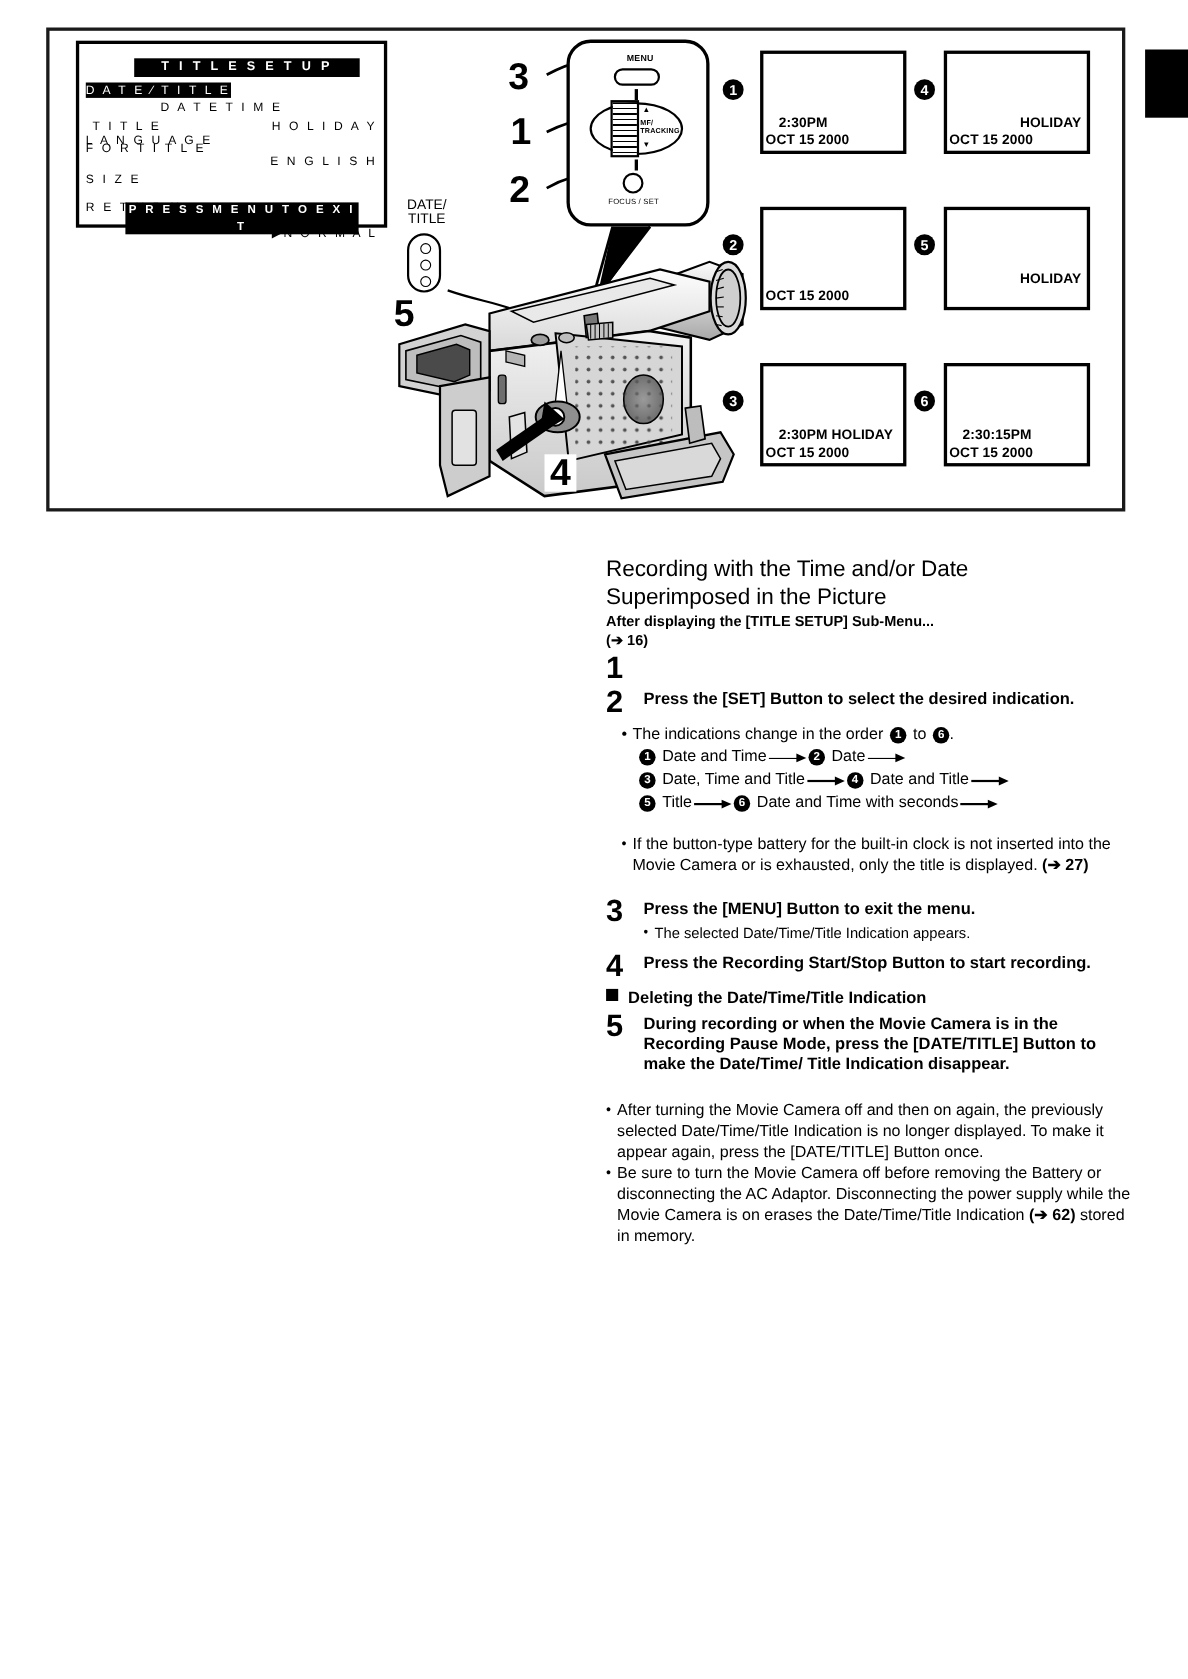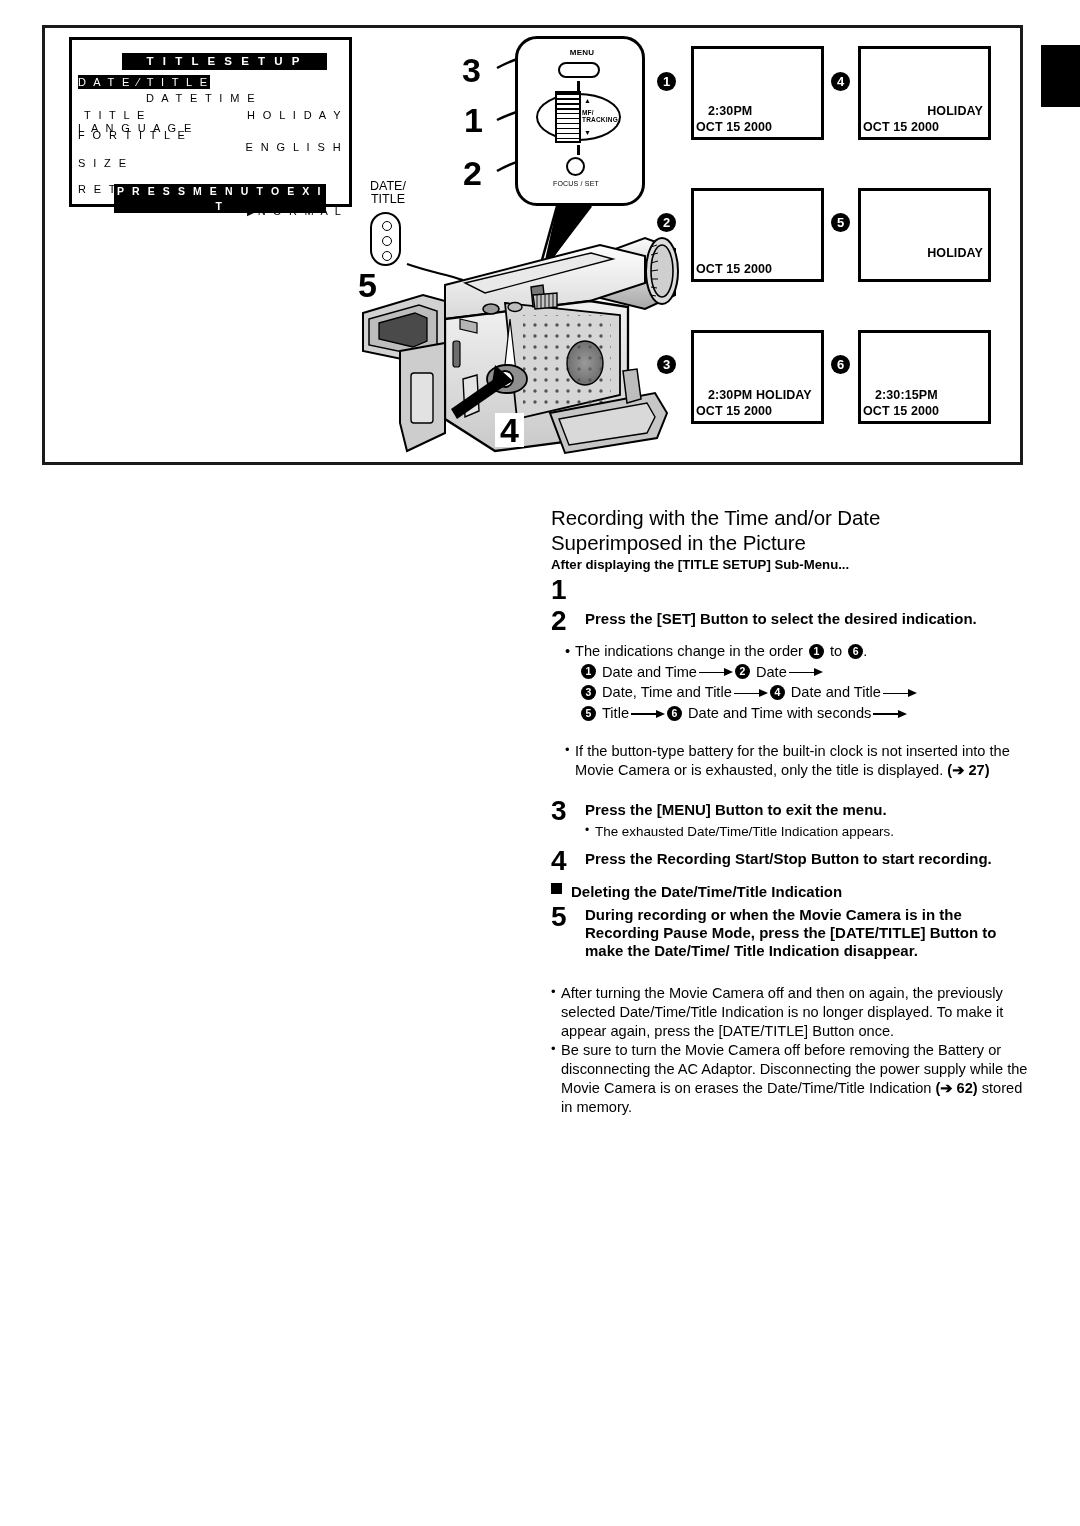--- a/index.html
+++ b/index.html
@@ -339,20 +339,21 @@
 
   <div class="body">
 
     <h1 class="heading">
       <span>Recording with the Time and/or Date</span><br>
       <span>Superimposed in the Picture</span>
     </h1>
 
     <div class="subhead">
       <div>After displaying the [TITLE SETUP] Sub-Menu...</div>
+      <div>(➔ 16)</div>
     </div>
 
     <div class="step">
       <div class="step-num">1</div>
     </div>
 
     <div class="step" style="margin-top:3px;">
       <div class="step-num">2</div>
       <div class="step-txt" style="padding-top:4px;">Press the [SET] Button to select the desired indication.</div>
     </div>
@@ -411,21 +412,21 @@
         <span class="ref">(➔ 27)</span>
       </span>
     </div>
 
     <div class="step" style="margin-top:16px;">
       <div class="step-num">3</div>
       <div class="step-txt" style="padding-top:5px;">Press the [MENU] Button to exit the menu.</div>
     </div>
     <div class="bul" style="margin-left:34px; font-size:13.4px; line-height:1.3;">
       <span class="bul-dot" style="font-size:12px;">•</span>
-      <span class="bul-txt">The exhausted Date/Time/Title Indication appears.</span>
+      <span class="bul-txt">The selected Date/Time/Title Indication appears.</span>
     </div>
 
     <div class="step" style="margin-top:5px;">
       <div class="step-num">4</div>
       <div class="step-txt" style="padding-top:4px;">Press the Recording Start/Stop Button to start recording.</div>
     </div>
 
     <div style="margin-top:9px; font-size:15px; font-weight:700; display:flex; align-items:flex-start;">
       <span class="sq"></span>
       <span>Deleting the Date/Time/Title Indication</span>

